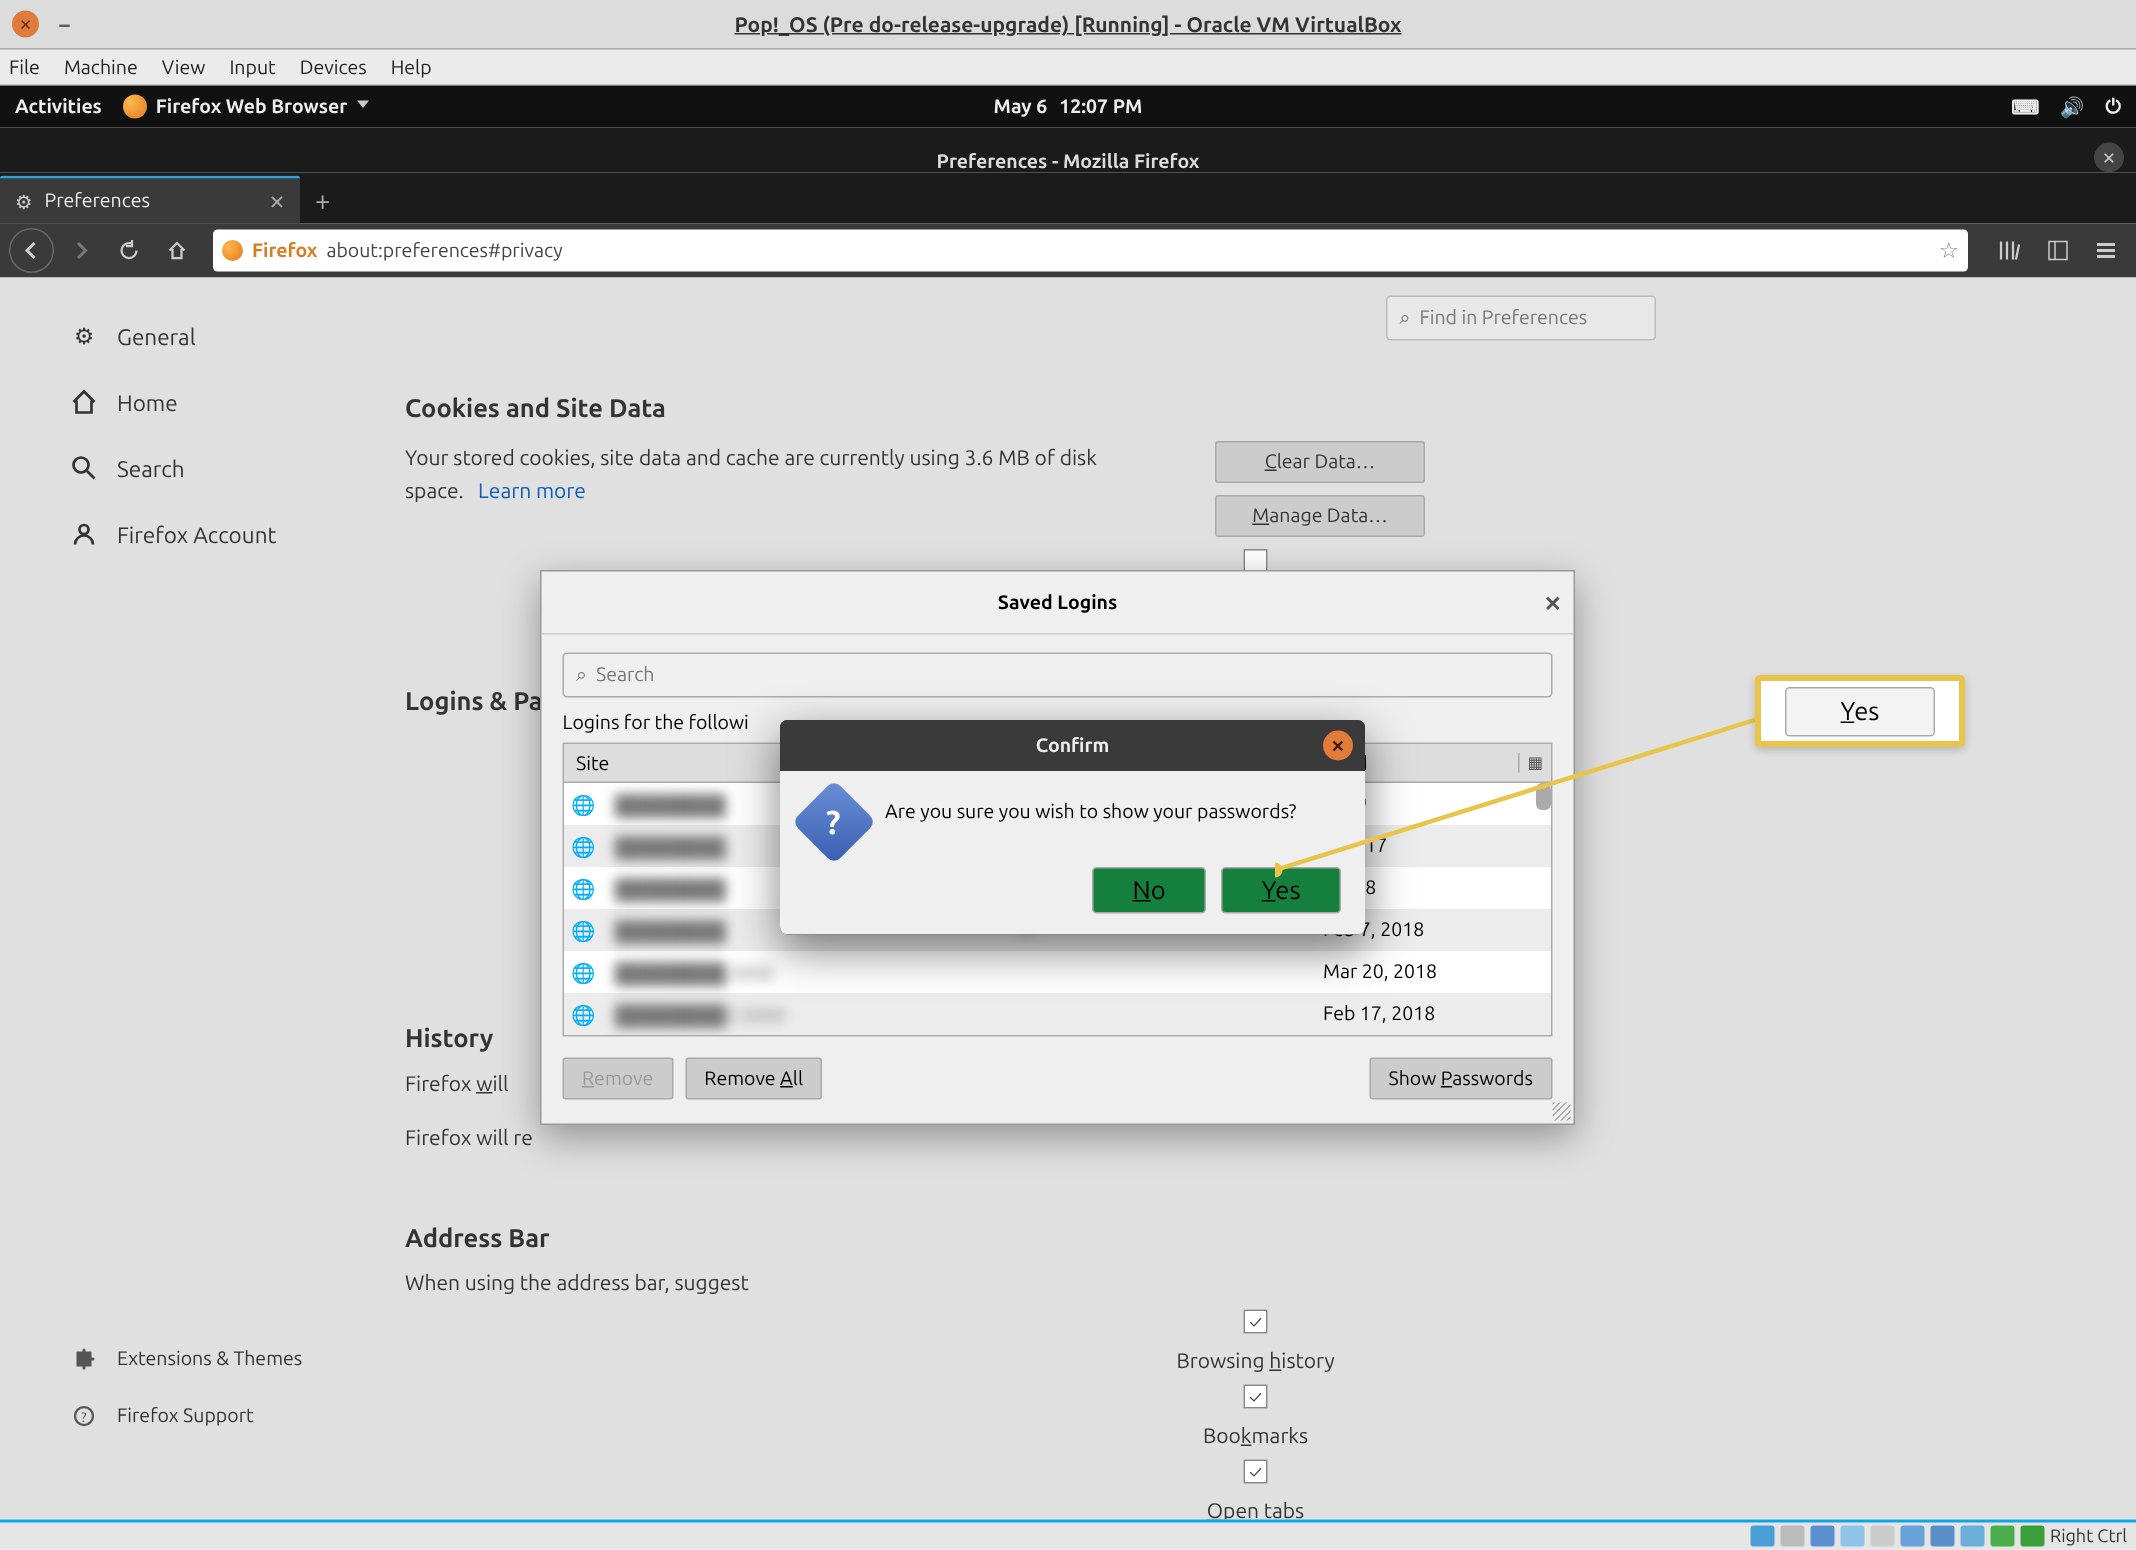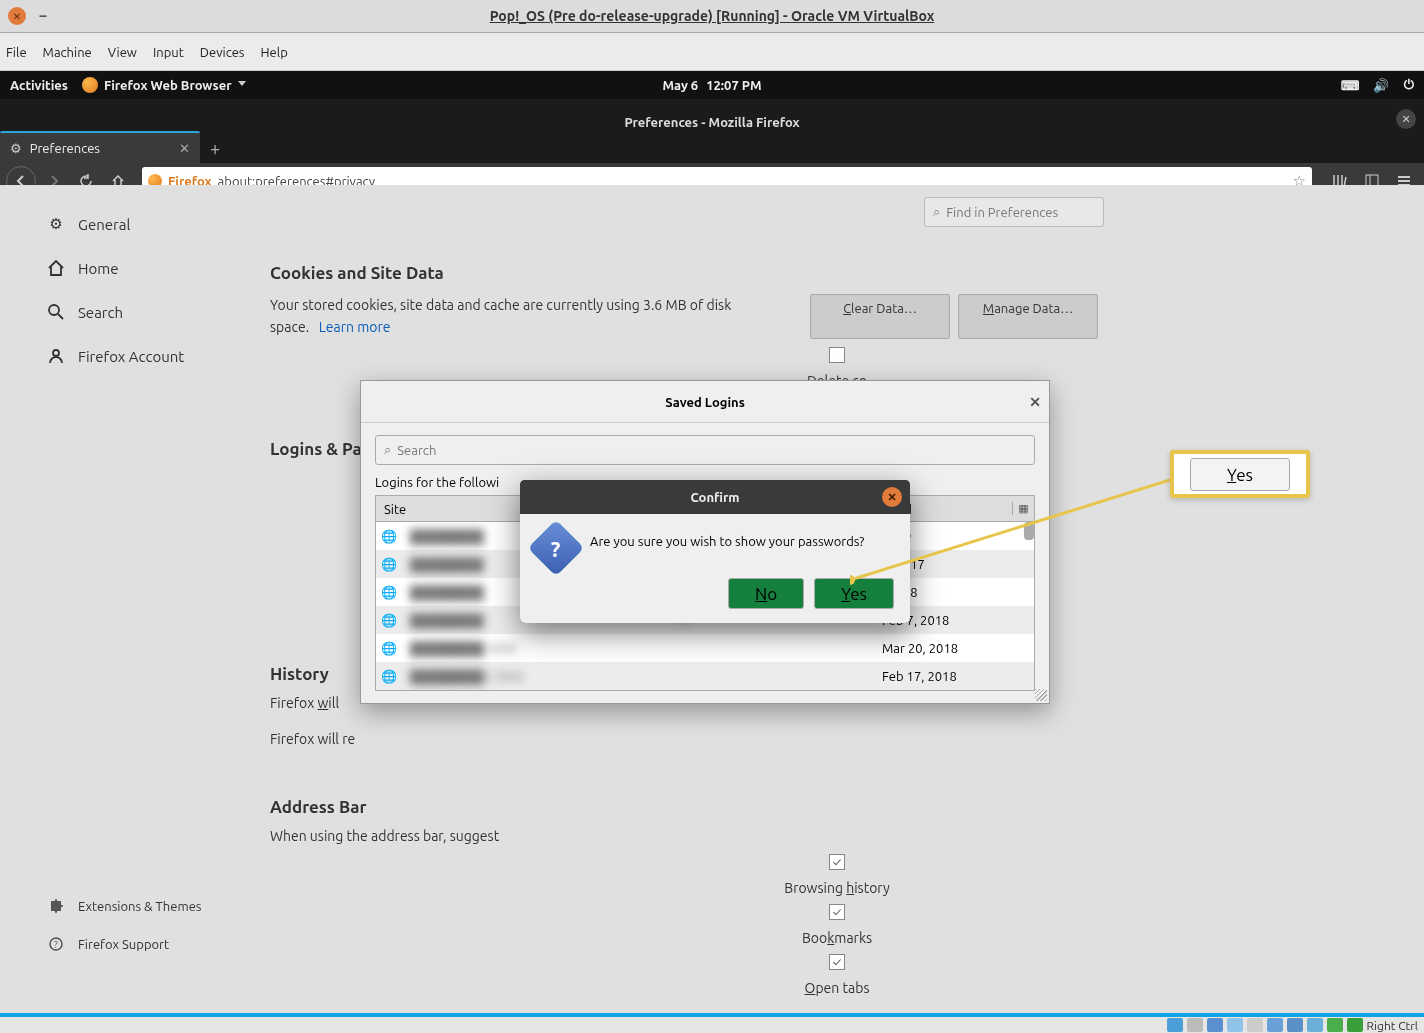--- a/index.html
+++ b/index.html
@@ -3,21 +3,21 @@
 <meta charset="utf-8">
 <style>
 * { margin: 0; padding: 0; box-sizing: border-box; font-family: "Ubuntu", "Cantarell", sans-serif; }
 body { width: 1424px; height: 1033px; background: #f5f5f5; overflow: hidden; position: relative; }
 
 
 .vb-titlebar { height: 33px; background: #dcdcdc; display: flex; align-items: center; padding: 0 8px; position: relative; border-bottom: 1px solid #aaa; }
 .vb-close { width: 18px; height: 18px; border-radius: 50%; background: #e07b3a; display: flex; align-items: center; justify-content: center; font-size: 10px; color: #5a2e0f; cursor: pointer; }
 .vb-min { width: 18px; height: 18px; margin-left: 8px; display: flex; align-items: center; justify-content: center; font-size: 14px; font-weight: bold; color: #555; cursor: pointer; }
 .vb-title { position: absolute; left: 50%; transform: translateX(-50%); font-size: 14px; font-weight: bold; color: #333; text-decoration: underline; }
-.vb-menu { height: 38px; background: #ebebeb; display: flex; align-items: center; padding: 0 6px; gap: 16px; font-size: 13px; color: #222; border-bottom: 1px solid #ccc; }
+.vb-menu { height: 24px; background: #ebebeb; display: flex; align-items: center; padding: 0 6px; gap: 16px; font-size: 13px; color: #222; border-bottom: 1px solid #ccc; }
 .vb-menu span { cursor: pointer; }
 
 
 .gnome-bar { height: 28px; background: #111; color: #eee; display: flex; align-items: center; padding: 0 10px; font-size: 13px; font-weight: bold; position: relative; }
 .gnome-left { display: flex; align-items: center; gap: 14px; }
 .gnome-center { position: absolute; left: 50%; transform: translateX(-50%); display: flex; gap: 8px; }
 .gnome-right { margin-left: auto; display: flex; gap: 14px; align-items: center; }
 .ff-badge { width: 16px; height: 16px; background: radial-gradient(circle at 30% 30%, #ffb84d, #e07b1f); border-radius: 50%; }
 .gnome-dropdown { width: 8px; height: 8px; border-left: 4px solid transparent; border-right: 4px solid transparent; border-top: 5px solid #ccc; }
 
@@ -94,21 +94,21 @@
 .confirm-btns { background: #efefef; display: flex; justify-content: flex-end; gap: 10px; padding: 0 16px 14px; }
 .confirm-btn { padding: 5px 26px; background: #15803d; border: 1px solid #aaa; border-radius: 3px; font-size: 17px; cursor: pointer; }
 
 
 .callout-line { position: absolute; left: 850px; top: 470px; width: 320px; height: 120px; pointer-events: none; }
 .callout-line svg { width: 100%; height: 100%; }
 .callout-box { position: absolute; left: 1170px; top: 450px; width: 140px; height: 48px; border: 4px solid #e8c54a; background: #fff; display: flex; align-items: center; justify-content: center; font-size: 17px; border-radius: 3px; box-shadow: 0 2px 6px rgba(0,0,0,0.2); }
 .callout-inner { border: 1px solid #aaa; padding: 6px 36px; border-radius: 3px; background: #f3f3f3; }
 
 
-.vb-status { position: absolute; bottom: 0; left: 0; right: 0; height: 20px; background: #e5e5e5; border-top: 4px solid #0ea5e9; display: flex; align-items: center; justify-content: flex-end; padding: 0 6px; gap: 4px; font-size: 12px; color: #333; }
+.vb-status { position: absolute; bottom: 0; left: 0; right: 0; height: 20px; background: #e5e5e5; border-top: 2px solid #0ea5e9; display: flex; align-items: center; justify-content: flex-end; padding: 0 6px; gap: 4px; font-size: 12px; color: #333; }
 .vb-status .ico { width: 16px; height: 14px; border-radius: 2px; }
 
 svg { display: block; }
 </style>
 </head>
 <body>
 
 <div class="vb-titlebar">
   <div class="vb-close">✕</div>
   <div class="vb-min">–</div>
@@ -263,21 +263,21 @@
       <span>Find in Preferences</span>
     </div>
 
     <div style="margin-top:50px;">
       <div class="section-title">Cookies and Site Data</div>
       <div style="display:flex;">
         <div class="section-text">
           <span>Your stored cookies, site data and cache are currently using 3.6 MB of disk space.</span>
           &nbsp;&nbsp;<span class="link">Learn more</span>
         </div>
-        <div style="margin-left:60px; display:flex; gap:8px;">
+        <div style="margin-left:60px; display:flex; flex-direction:column; gap:8px;">
           <div class="btn-grey"><span class="underline">C</span><span>lear Data…</span></div>
           <div class="btn-grey"><span class="underline">M</span>anage Data…</div>
         </div>
       </div>
       <div class="chk-row">
         <div class="chk"></div>
         <span>Delete co</span>
       </div>
     </div>
 
@@ -368,20 +368,25 @@
           <span class="sl-col-changed">Mar 20, 2018</span>
         </div>
         <div class="sl-row">
           <span class="globe">🌐</span>
           <span class="sl-col-site blur">████████2:3000</span>
           <span class="sl-col-user blur"></span>
           <span class="sl-col-changed">Feb 17, 2018</span>
         </div>
         <div class="sl-scroll"></div>
       </div>
+    </div>
+    <div class="sl-btns">
+      <div class="btn-grey disabled"><span class="underline">R</span>emove</div>
+      <div class="btn-grey">Remove <span class="underline">A</span>ll</div>
+      <div class="btn-grey right">Show <span class="underline">P</span>asswords</div>
     </div>
   </div>
   <div class="resize-grip"></div>
 </div>
 
 <div class="confirm">
   <div class="confirm-title">
     <span>Confirm</span>
     <div class="confirm-close">✕</div>
   </div>

